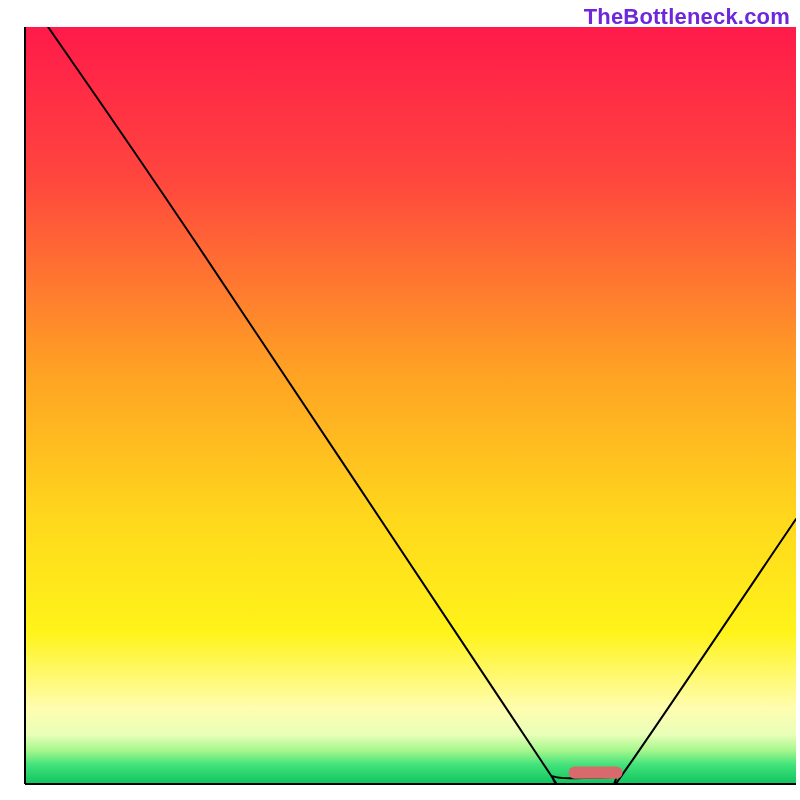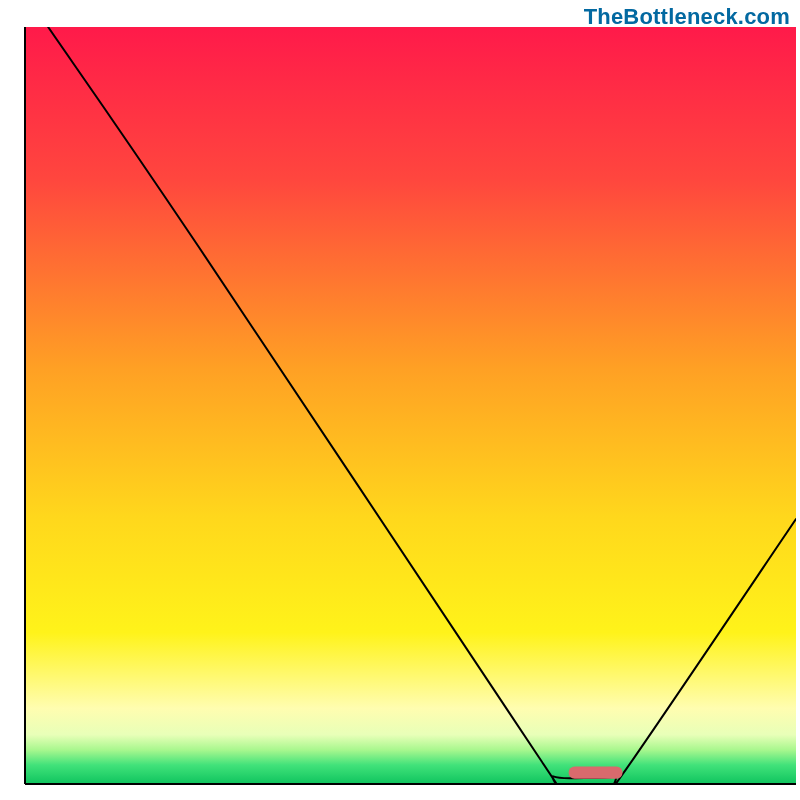--- a/index.html
+++ b/index.html
@@ -16,21 +16,21 @@
     width: 800px;
     height: 800px;
     box-sizing: border-box;
   }
   .watermark {
     position: absolute;
     top: 4px;
     right: 10px;
     font-size: 22px;
     font-weight: bold;
-    color: #0369a1;
+    color: #6d28d9;
     letter-spacing: 0.2px;
     z-index: 10;
   }
   svg {
     display: block;
   }
 </style>
 </head>
 <body>
 

